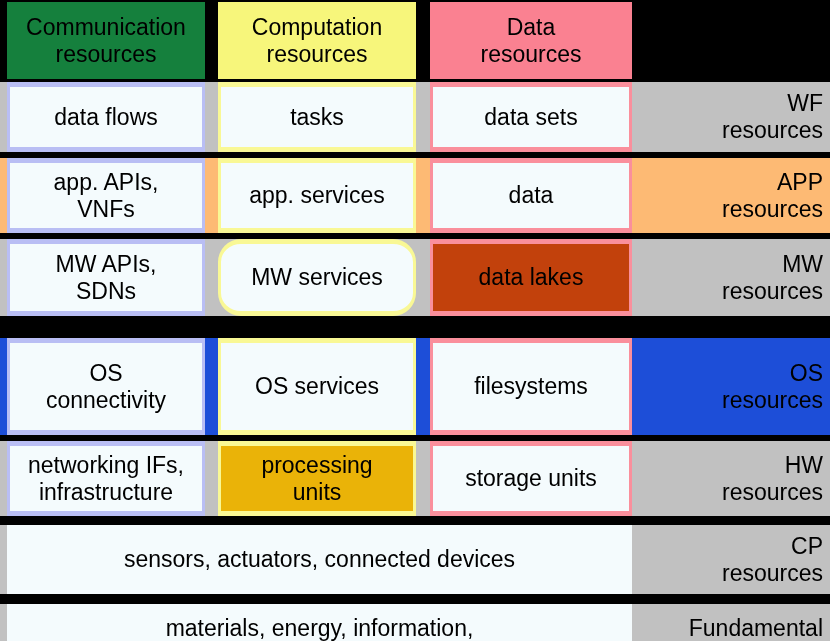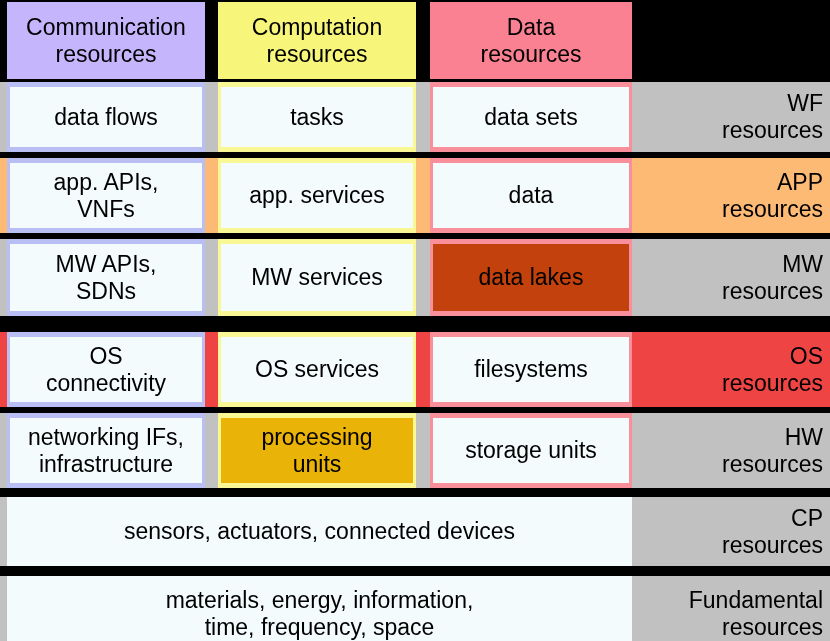--- a/index.html
+++ b/index.html
@@ -31,21 +31,21 @@
     text-align:right;white-space:pre-line;font-size:23px;line-height:27px;
     padding-right:7px;box-sizing:border-box;
   }
   .hfill{flex:1 1 auto;}
 </style>
 </head>
 <body>
 
 <div class="fig">
   <div class="row header">
-      <div class="hblock" style="background: #c4b5fd;">Communication
+      <div class="hblock" style="background: #15803d;">Communication
 resources</div>
       <div class="gap1"></div>
       <div class="hblock" style="background: rgb(247, 246, 123);">Computation
 resources</div>
       <div class="gap2"></div>
       <div class="hblock c3" style="background: rgb(250, 129, 145);">Data
 resources</div>
       <div class="hfill"></div>
     </div>
   <div id="rows-container">
@@ -65,27 +65,27 @@
         <div class="cell" style="border-color: rgb(249, 248, 149); background: rgb(244, 251, 253);">app. services</div>
         <div class="gap2"></div>
         <div class="cell c3" style="border-color: rgb(250, 143, 156); background: rgb(244, 251, 253);">data</div>
         <div class="rowlabel">APP
 resources</div>
       </div>
       <div class="row body" style="height: 77px; margin-top: 6px; background: rgb(193, 193, 193);">
         <div class="cell" style="border-color: rgb(185, 190, 244); background: rgb(244, 251, 253);">MW APIs,
 SDNs</div>
         <div class="gap1"></div>
-        <div class="cell" style="border-color: rgb(249, 248, 149); background: rgb(244, 251, 253);">MW services</div>
+        <div class="cell" style="border-color: rgb(249, 248, 149); background: rgb(244, 251, 253); border-radius: 23px;">MW services</div>
         <div class="gap2"></div>
         <div class="cell c3" style="border-color: rgb(250, 143, 156); background: #c2410c;">data lakes</div>
         <div class="rowlabel">MW
 resources</div>
       </div>
-      <div class="row body" style="height: 75px; margin-top: 16px; background: #ef4444;">
+      <div class="row body" style="height: 97px; margin-top: 22px; background: #1d4ed8;">
         <div class="cell" style="border-color: rgb(185, 190, 244); background: rgb(244, 251, 253);">OS
 connectivity</div>
         <div class="gap1"></div>
         <div class="cell" style="border-color: rgb(249, 248, 149); background: rgb(244, 251, 253);">OS services</div>
         <div class="gap2"></div>
         <div class="cell c3" style="border-color: rgb(250, 143, 156); background: rgb(244, 251, 253);">filesystems</div>
         <div class="rowlabel">OS
 resources</div>
       </div>
       <div class="row body" style="height: 75px; margin-top: 6px; background: rgb(193, 193, 193);">

